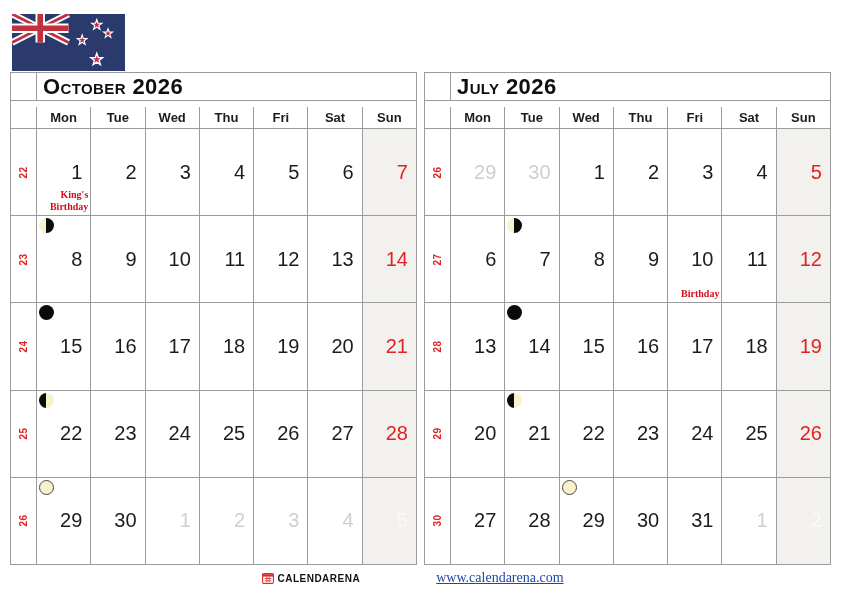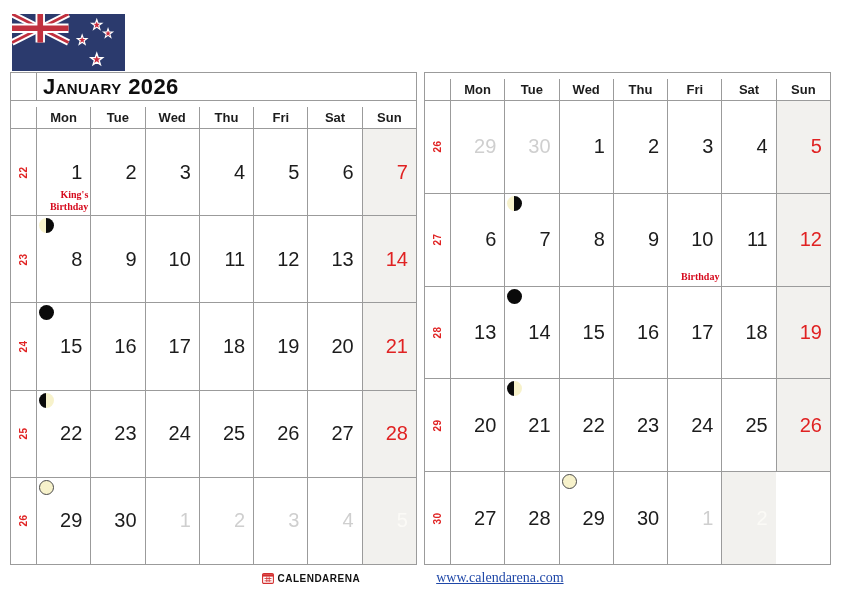--- a/index.html
+++ b/index.html
@@ -76,21 +76,21 @@
     <use href="#st" transform="translate(90,11.5) scale(0.95)"></use>
     <use href="#st" transform="translate(102,20.5) scale(0.85)"></use>
     <use href="#st" transform="translate(74.5,27.5) scale(0.9)"></use>
     <use href="#st" transform="translate(90,48) scale(1.1)"></use>
   </g>
 </svg>
 
 <div class="panel" id="panel-0">
     <div class="title-row">
       <div class="t-stub"></div>
-      <div class="month-title">January 2026</div>
+      <div class="month-title">October 2026</div>
     </div>
     <div class="hdr-row">
       <div class="hdr-cell h-stub"></div>
       <div class="hdr-cell">Mon</div>
       <div class="hdr-cell">Tue</div>
       <div class="hdr-cell">Wed</div>
       <div class="hdr-cell">Thu</div>
       <div class="hdr-cell">Fri</div>
       <div class="hdr-cell">Sat</div>
       <div class="hdr-cell">Sun</div>
@@ -225,20 +225,24 @@
       </div>
       <div class="cell out">
         <span class="num">4</span>
       </div>
       <div class="cell sun out faint">
         <span class="num">5</span>
       </div>
     </div>
   </div>
 <div class="panel" id="panel-1">
+    <div class="title-row">
+      <div class="t-stub"></div>
+      <div class="month-title">July 2026</div>
+    </div>
     <div class="hdr-row">
       <div class="hdr-cell h-stub"></div>
       <div class="hdr-cell">Mon</div>
       <div class="hdr-cell">Tue</div>
       <div class="hdr-cell">Wed</div>
       <div class="hdr-cell">Thu</div>
       <div class="hdr-cell">Fri</div>
       <div class="hdr-cell">Sat</div>
       <div class="hdr-cell">Sun</div>
     </div>
@@ -359,20 +363,23 @@
       </div>
       <div class="cell">
         <span class="num">28</span>
       </div>
       <div class="cell">
         <span class="moon moon-full"></span>
         <span class="num">29</span>
       </div>
       <div class="cell">
         <span class="num">30</span>
+      </div>
+      <div class="cell">
+        <span class="num">31</span>
       </div>
       <div class="cell out">
         <span class="num">1</span>
       </div>
       <div class="cell sun out faint">
         <span class="num">2</span>
       </div>
     </div>
   </div>
 

